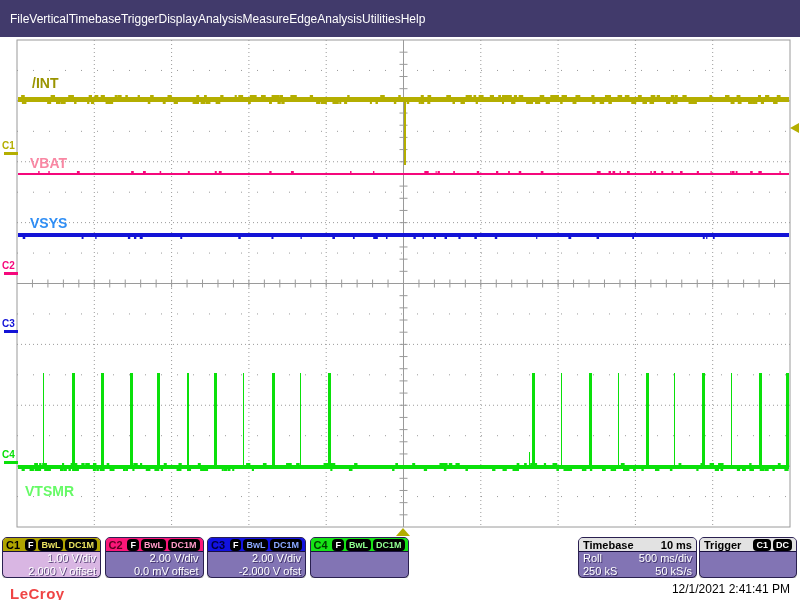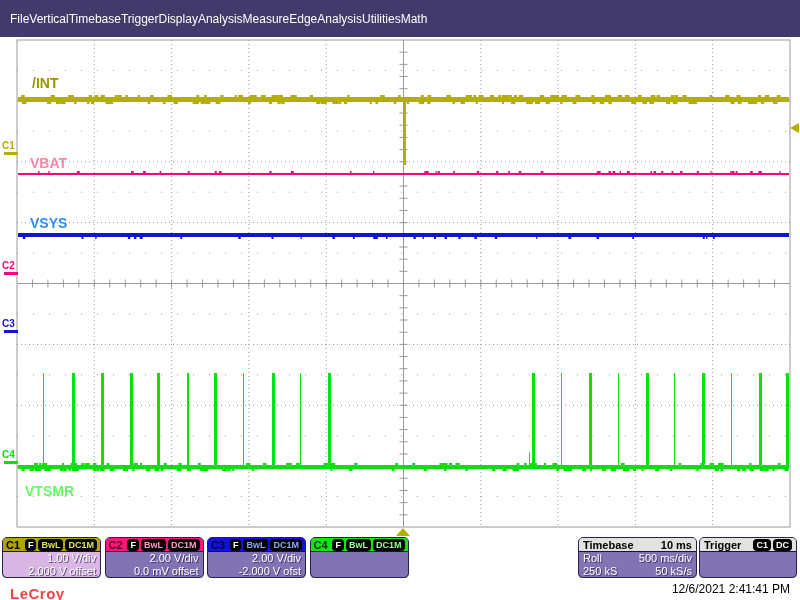--- a/index.html
+++ b/index.html
@@ -58,21 +58,21 @@
       <span class="menu-item">File</span>
       <span class="menu-item">Vertical</span>
       <span class="menu-item">Timebase</span>
       <span class="menu-item">Trigger</span>
       <span class="menu-item">Display</span>
       <span class="menu-item">Analysis</span>
       <span class="menu-item">Measure</span>
       <span class="menu-item">Edge</span>
       <span class="menu-item">Analysis</span>
       <span class="menu-item">Utilities</span>
-      <span class="menu-item">Math</span>
+      <span class="menu-item">Help</span>
     </div>
 
   <svg id="scope-svg" width="800" height="600" xmlns="http://www.w3.org/2000/svg">
       <rect x="17" y="40" width="773" height="487" fill="none" stroke="#9a9a9a" stroke-width="1"></rect>
       <line x1="94.3" y1="40" x2="94.3" y2="527" stroke="#9a9a9a" stroke-width="1" stroke-dasharray="1 3"></line>
       <line x1="171.6" y1="40" x2="171.6" y2="527" stroke="#9a9a9a" stroke-width="1" stroke-dasharray="1 3"></line>
       <line x1="248.89999999999998" y1="40" x2="248.89999999999998" y2="527" stroke="#9a9a9a" stroke-width="1" stroke-dasharray="1 3"></line>
       <line x1="326.2" y1="40" x2="326.2" y2="527" stroke="#9a9a9a" stroke-width="1" stroke-dasharray="1 3"></line>
       <line x1="480.79999999999995" y1="40" x2="480.79999999999995" y2="527" stroke="#9a9a9a" stroke-width="1" stroke-dasharray="1 3"></line>
       <line x1="558.1" y1="40" x2="558.1" y2="527" stroke="#9a9a9a" stroke-width="1" stroke-dasharray="1 3"></line>
@@ -657,16 +657,16 @@
       <span>Trigger</span>
       <span class="badges" id="trigger-badges">
           <span class="badge">C1</span>
           <span class="badge">DC</span>
         </span>
     </div>
   </div>
 
   <div id="footer">
     <span id="logo">LeCroy</span>
-    <span id="datetime">12/6/2021 2:41:41 PM</span>
+    <span id="datetime">12/1/2021 2:41:41 PM</span>
   </div>
 
 </div>
 
 </body></html>

